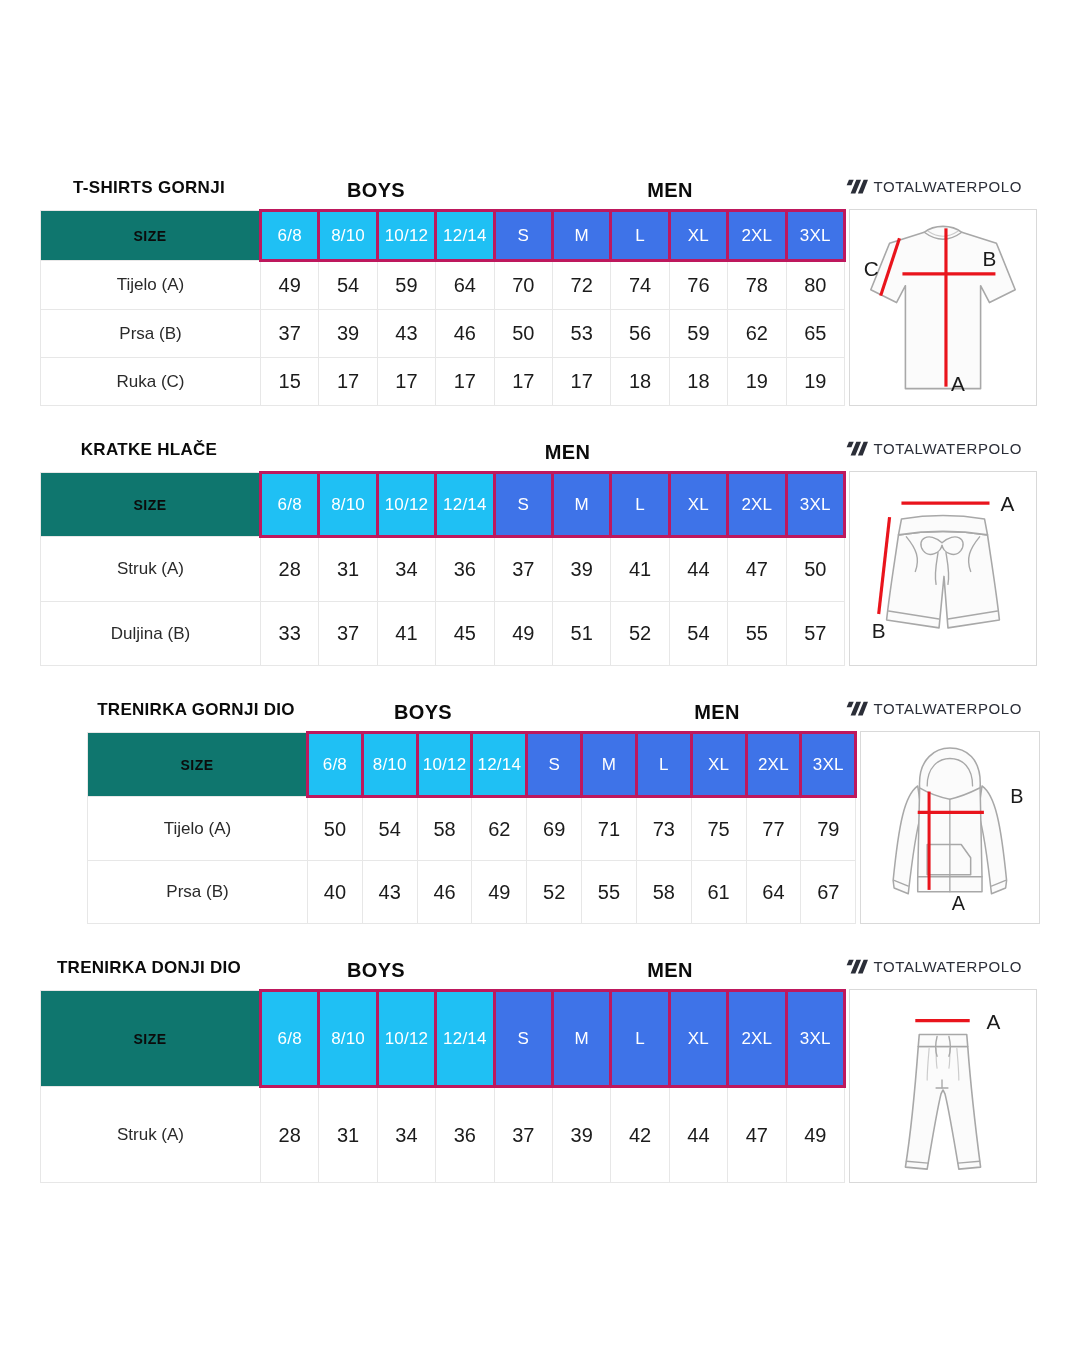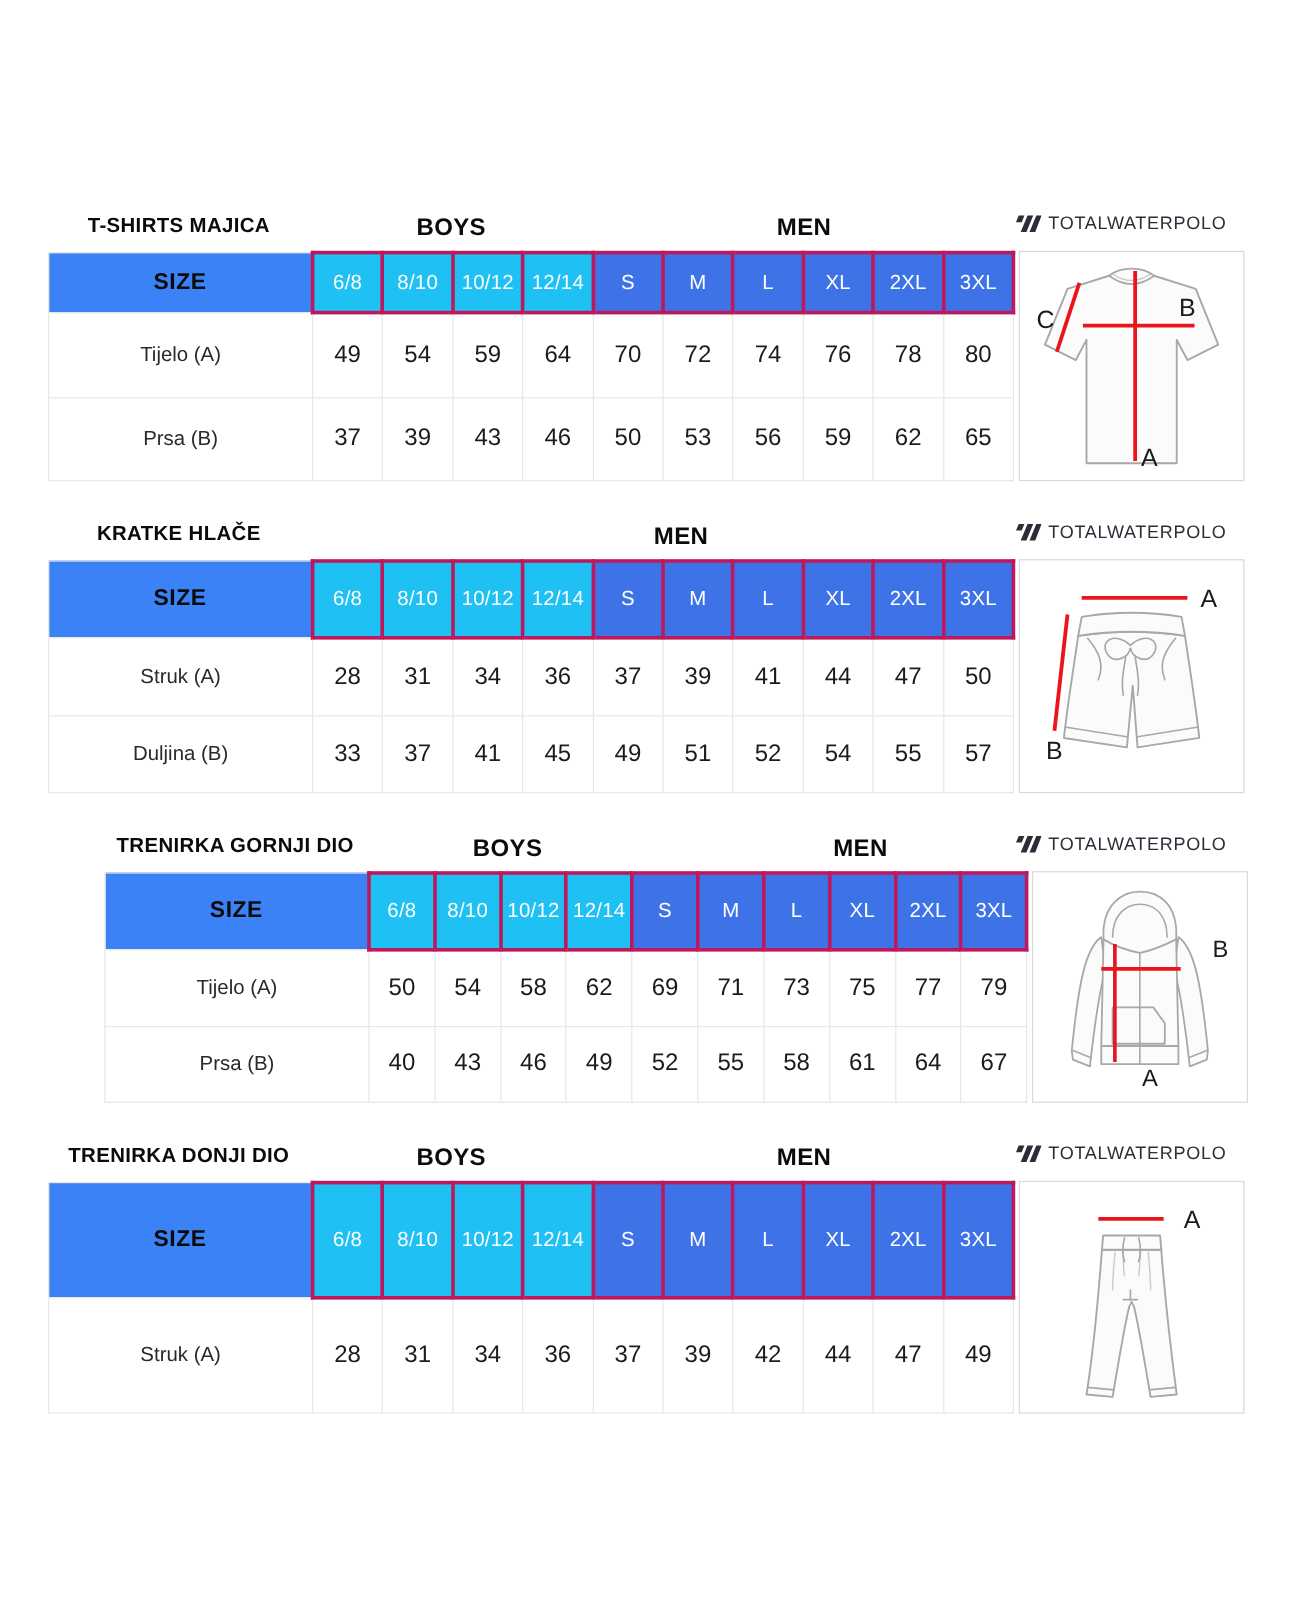--- a/index.html
+++ b/index.html
@@ -24,22 +24,22 @@
   .logo-text{font-size:15px;letter-spacing:.6px;color:var(--logo,#2b2e38);white-space:nowrap;}
   .logo-regular{font-weight:400;}
   .logo-bold{font-weight:400;}
 
   
   .section-body{display:flex;align-items:stretch;}
   table.size-table{border-collapse:collapse;table-layout:fixed;width:806px;}
   table.size-table th,table.size-table td{padding:0;text-align:center;vertical-align:middle;}
   table.size-table th:first-child,table.size-table td:first-child{width:218px;}
   table.size-table td{border:1px solid var(--border,#e7e7e7);background:#ffffff;}
-  th.size-th{background:#3b82f6;border:1px solid var(--border,#e7e7e7);
-    font-size:19px;font-weight:700;letter-spacing:.5px;color:#0b0b0b;}
+  th.size-th{background:#0f766e;border:1px solid var(--border,#e7e7e7);
+    font-size:14px;font-weight:700;letter-spacing:.5px;color:#0b0b0b;}
   th.boys-th{background:var(--boys,#1fc0f4);}
   th.men-th{background:var(--men,#3e73e8);}
   th.boys-th,th.men-th{border:3px solid #be185d;color:#ffffff;font-size:17px;font-weight:400;letter-spacing:.2px;}
   td.row-label{font-size:17px;color:#2a2a2a;}
   td.value-cell{font-size:20px;color:#1b1b1b;}
 
   
   .sec-tshirts thead th{height:47px}  .sec-tshirts tbody td{height:47px}
   .sec-shorts  thead th{height:61px}  .sec-shorts  tbody td{height:63px}
   .sec-hoodie  thead th{height:61px}  .sec-hoodie  tbody td{height:62px}
@@ -55,21 +55,21 @@
   .measure-line{stroke:var(--red,#e9141c);stroke-width:3.2;fill:none;stroke-linecap:butt;}
   .measure-label{font-family:"Liberation Sans",sans-serif;font-size:21px;fill:#1a1a1a;}
 </style>
 </head>
 <body>
 
 <div class="page">
   <div id="sections">
       <section class="size-section sec-tshirts">
     <div class="section-header">
-      <h2 class="section-title">T-SHIRTS MAJICA</h2>
+      <h2 class="section-title">T-SHIRTS GORNJI</h2>
       <span class="group-label boys-label">BOYS</span>
       <span class="group-label men-label">MEN</span>
       <div class="logo">
         <svg class="logo-icon" width="22" height="15" viewBox="0 0 24 15">
           <polygon points="3.2,0 8.4,0 5.9,6 0.7,6" fill="#2b2e38"></polygon>
           <polygon points="11.2,0 16.4,0 10.2,15 5,15" fill="#2b2e38"></polygon>
           <polygon points="19.2,0 24,0 18.2,15 13,15" fill="#2b2e38"></polygon>
         </svg>
         <span class="logo-text"><span class="logo-regular">TOTAL</span><span class="logo-bold">WATERPOLO</span></span>
       </div>
@@ -110,20 +110,33 @@
                 <td class="value-cell">37</td>
                 <td class="value-cell">39</td>
                 <td class="value-cell">43</td>
                 <td class="value-cell">46</td>
                 <td class="value-cell">50</td>
                 <td class="value-cell">53</td>
                 <td class="value-cell">56</td>
                 <td class="value-cell">59</td>
                 <td class="value-cell">62</td>
                 <td class="value-cell">65</td>
+              </tr>
+              <tr>
+                <td class="row-label">Ruka (C)</td>
+                <td class="value-cell">15</td>
+                <td class="value-cell">17</td>
+                <td class="value-cell">17</td>
+                <td class="value-cell">17</td>
+                <td class="value-cell">17</td>
+                <td class="value-cell">17</td>
+                <td class="value-cell">18</td>
+                <td class="value-cell">18</td>
+                <td class="value-cell">19</td>
+                <td class="value-cell">19</td>
               </tr>
             </tbody>
       </table>
       <div class="illustration-box">
             <svg viewBox="0 0 188 192" preserveAspectRatio="xMidYMid meet">
               <path class="garment-outline" d="M94 14 C87 14 80 16 75 20 L40 31 L21 78 L47 91 L56 74 L56 178 L132 178 L132 74 L141 91 L167 78 L148 31 L113 20 C108 16 101 14 94 14 Z"></path>
               <path class="garment-line" d="M75 20 Q94 34 113 20"></path>
               <path class="garment-light" d="M79 19 Q94 29 109 19"></path>
               <line class="measure-line" x1="97" y1="16" x2="97" y2="176"></line>
               <line class="measure-line" x1="53" y1="62" x2="147" y2="62"></line>

